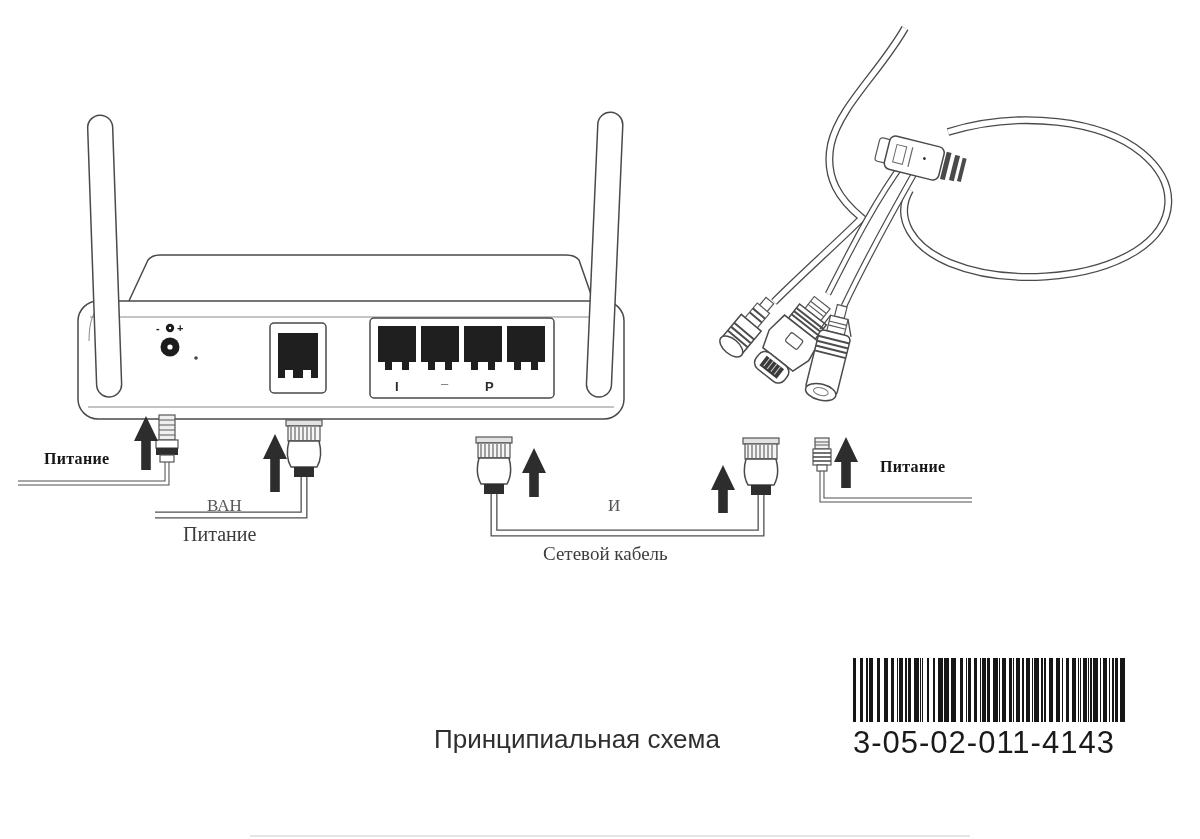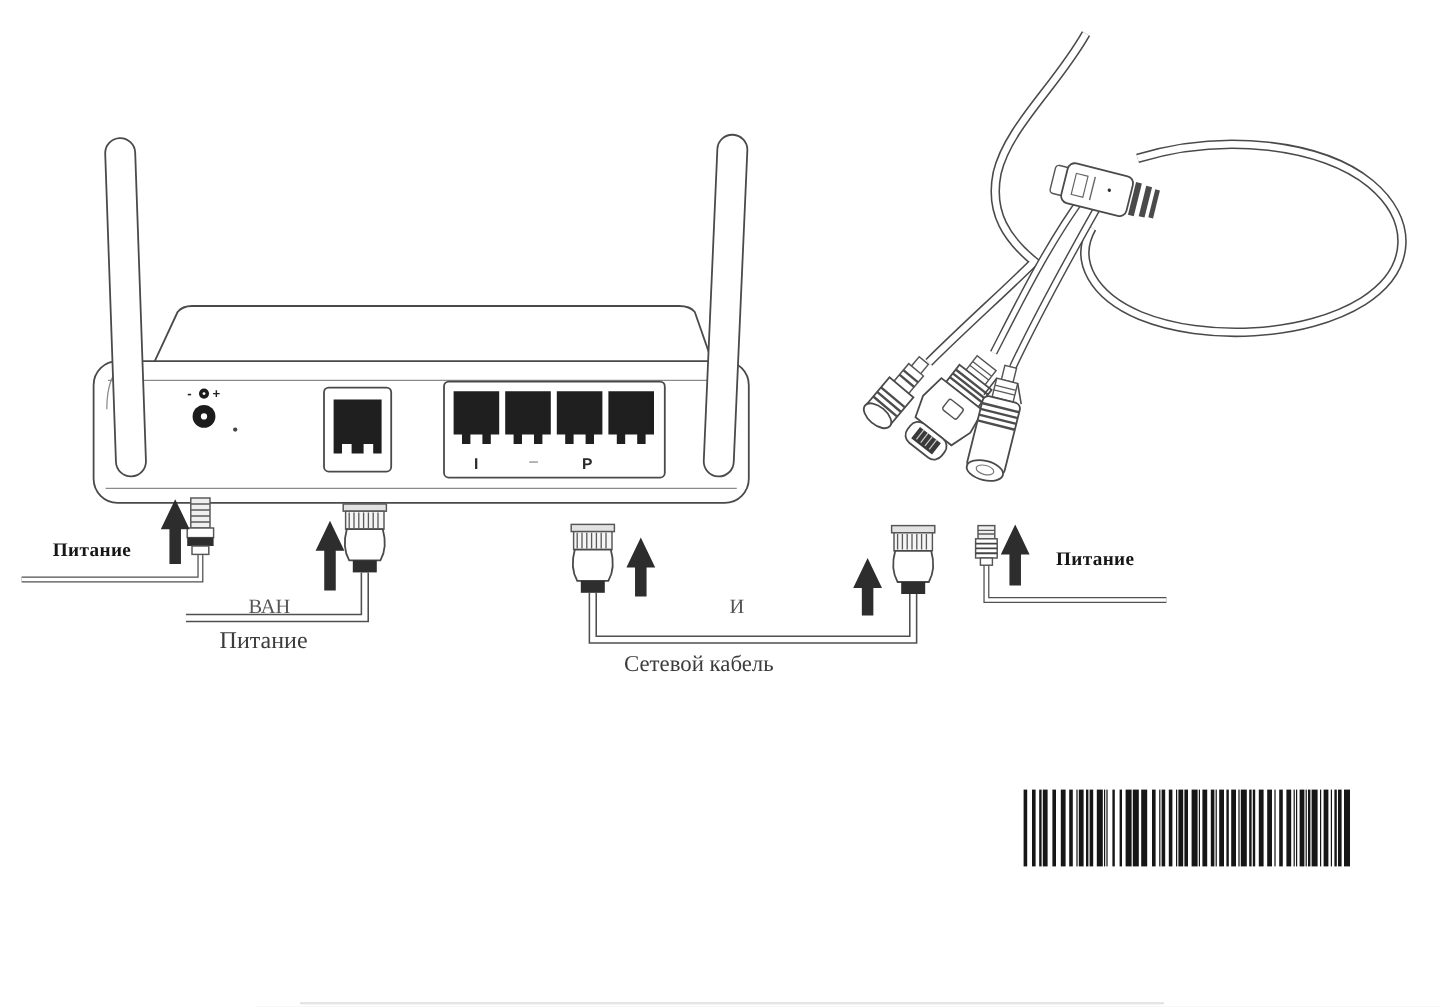--- a/index.html
+++ b/index.html
@@ -210,22 +210,24 @@
       <path d="M813,53 h18 M813,57 h18 M813,61 h18" stroke="#444" stroke-width="1.6"></path>
       <rect x="817" y="65" width="10" height="6" class="ol2"></rect>
     </g>
     <polygon class="arrow" points="846,37 834,62 841.2,62 841.2,88 850.8,88 850.8,62 858,62"></polygon>
   </svg>
 
   <div class="lbl lbl-bold" style="left:44px;top:450px">Питание</div>
   <div class="lbl lbl-gray" style="left:207px;top:496px">ВАН</div>
   <div class="lbl lbl-dark" style="left:183px;top:523px">Питание</div>
   <div class="lbl lbl-gray" style="left:608px;top:496px">И</div>
-  <div class="lbl lbl-dark" style="left:520px;top:543px;font-size:19px">Сетевой кабель</div>
+  <div class="lbl lbl-dark" style="left:543px;top:543px;font-size:19px">Сетевой кабель</div>
   <div class="lbl lbl-bold" style="left:880px;top:458px">Питание</div>
 
+  <div class="title">Принципиальная схема</div>
 
   <div class="barcode">
     <div class="barcode-bars"><i style="width:3px;margin-right:4px"></i><i style="width:3px;margin-right:3px"></i><i style="width:2px;margin-right:1px"></i><i style="width:4px;margin-right:4px"></i><i style="width:3px;margin-right:4px"></i><i style="width:4px;margin-right:3px"></i><i style="width:3px;margin-right:3px"></i><i style="width:1px;margin-right:1px"></i><i style="width:4px;margin-right:2px"></i><i style="width:2px;margin-right:1px"></i><i style="width:3px;margin-right:3px"></i><i style="width:5px;margin-right:1px"></i><i style="width:1px;margin-right:1px"></i><i style="width:1px;margin-right:4px"></i><i style="width:2px;margin-right:4px"></i><i style="width:2px;margin-right:3px"></i><i style="width:5px;margin-right:1px"></i><i style="width:5px;margin-right:2px"></i><i style="width:5px;margin-right:4px"></i><i style="width:3px;margin-right:3px"></i><i style="width:1px;margin-right:1px"></i><i style="width:3px;margin-right:3px"></i><i style="width:3px;margin-right:3px"></i><i style="width:1px;margin-right:1px"></i><i style="width:4px;margin-right:1px"></i><i style="width:3px;margin-right:3px"></i><i style="width:5px;margin-right:1px"></i><i style="width:1px;margin-right:2px"></i><i style="width:4px;margin-right:3px"></i><i style="width:3px;margin-right:1px"></i><i style="width:1px;margin-right:2px"></i><i style="width:4px;margin-right:2px"></i><i style="width:2px;margin-right:2px"></i><i style="width:4px;margin-right:2px"></i><i style="width:1px;margin-right:1px"></i><i style="width:5px;margin-right:2px"></i><i style="width:2px;margin-right:1px"></i><i style="width:2px;margin-right:3px"></i><i style="width:4px;margin-right:3px"></i><i style="width:4px;margin-right:2px"></i><i style="width:1px;margin-right:3px"></i><i style="width:3px;margin-right:3px"></i><i style="width:4px;margin-right:2px"></i><i style="width:1px;margin-right:1px"></i><i style="width:1px;margin-right:2px"></i><i style="width:4px;margin-right:1px"></i><i style="width:1px;margin-right:1px"></i><i style="width:2px;margin-right:1px"></i><i style="width:5px;margin-right:2px"></i><i style="width:1px;margin-right:2px"></i><i style="width:4px;margin-right:2px"></i><i style="width:1px;margin-right:2px"></i><i style="width:2px;margin-right:1px"></i><i style="width:3px;margin-right:2px"></i><i style="width:5px;margin-right:2px"></i></div>
+    <div class="barcode-num">3-05-02-011-4143</div>
   </div>
 
   <div class="scan-line"></div>
 </div>
 
 </body></html>

